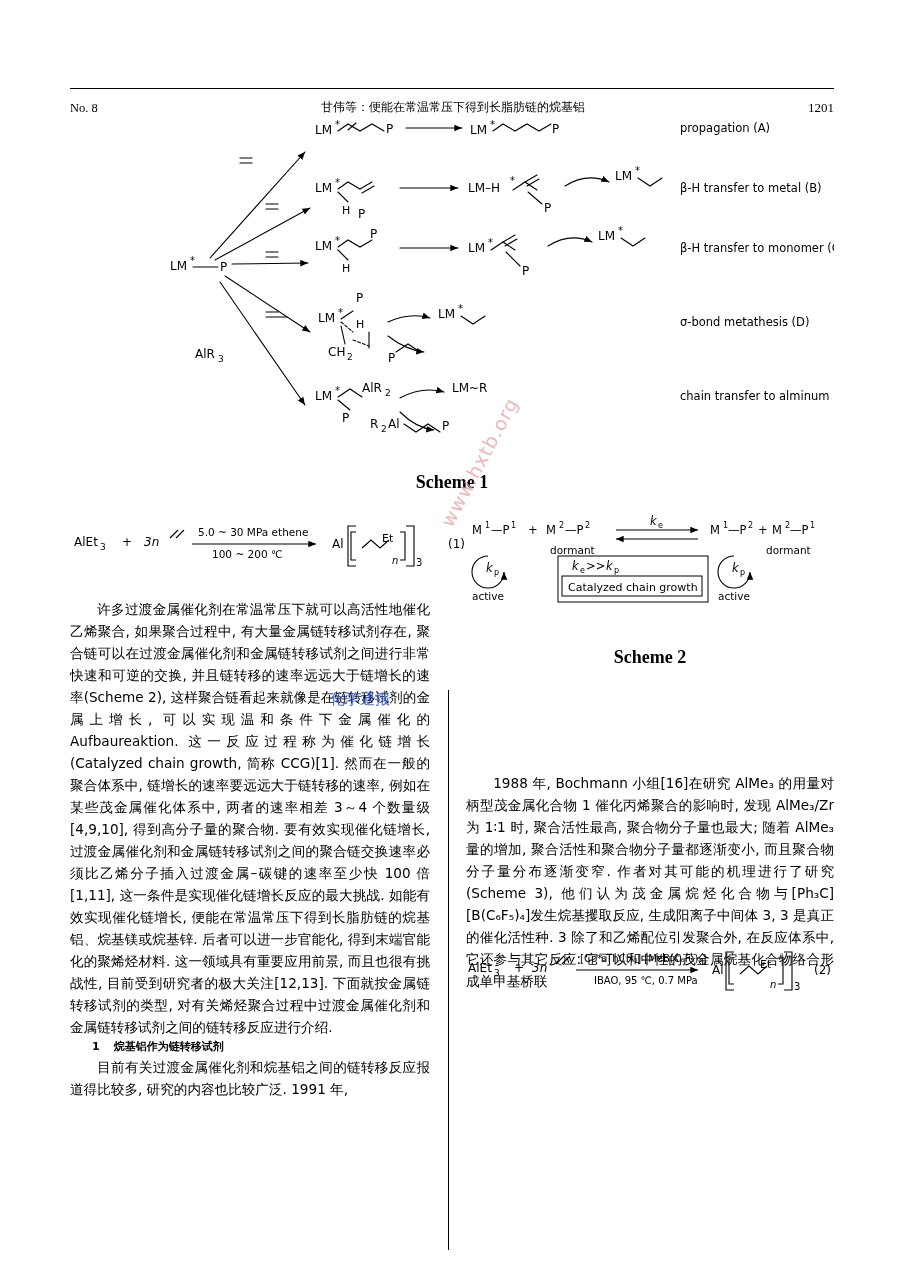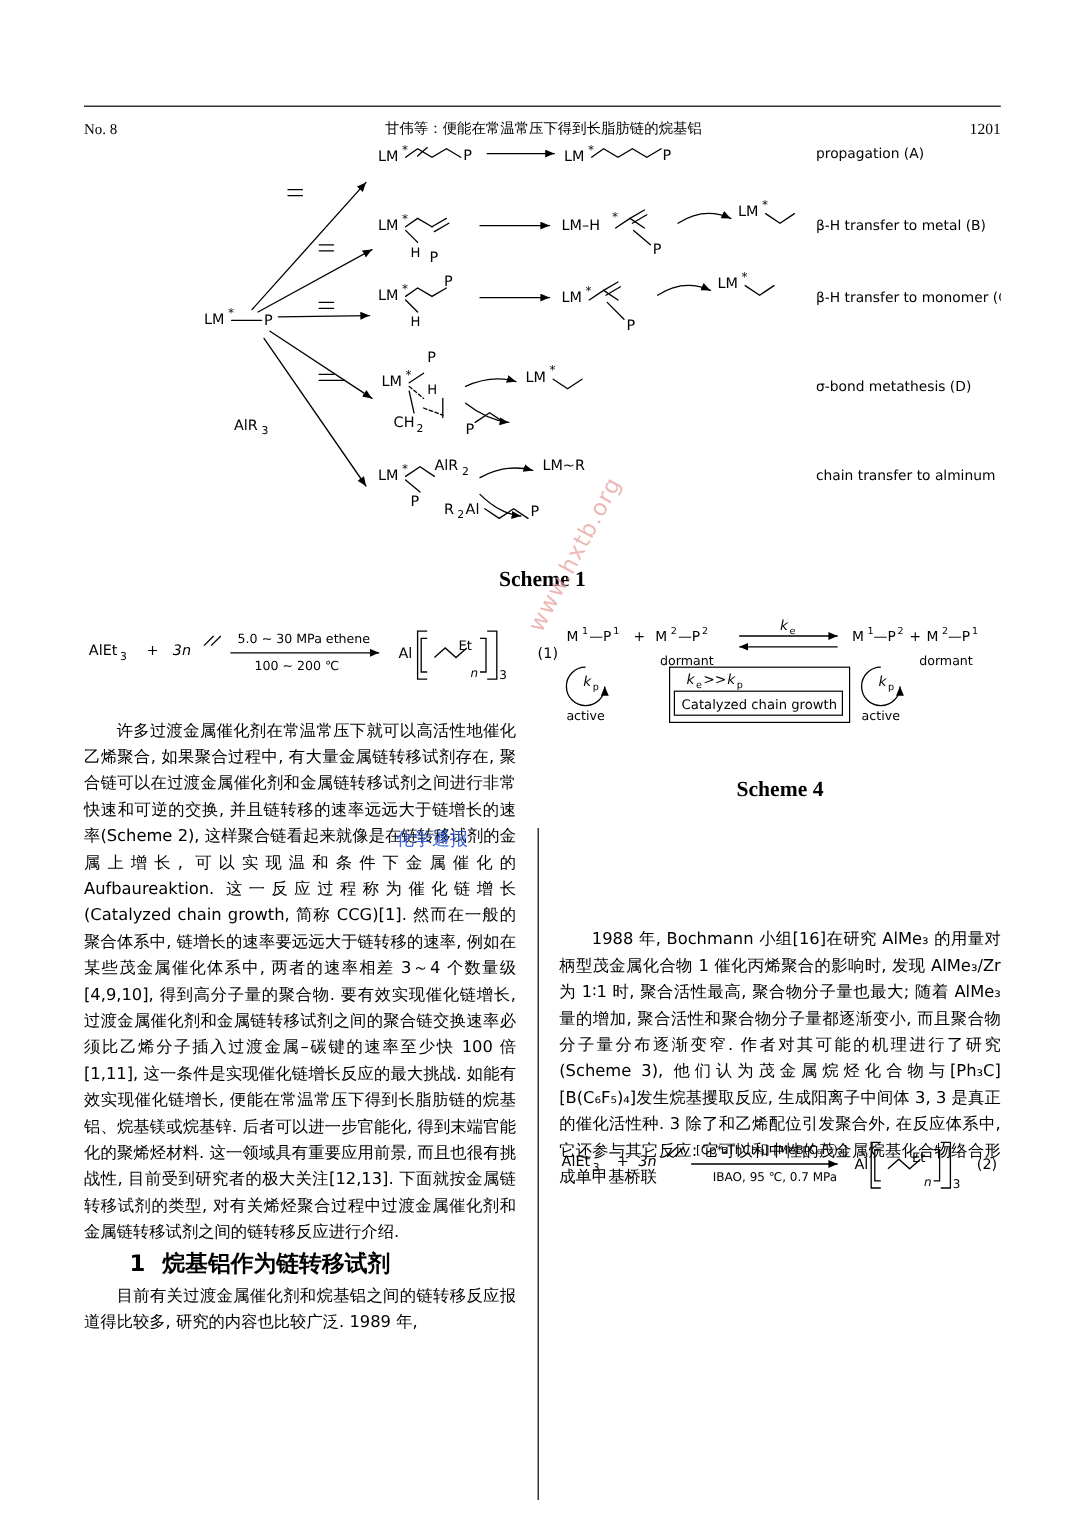--- a/index.html
+++ b/index.html
@@ -54,21 +54,21 @@
     font-size:13.6px;
     line-height:1.62;
     text-align:justify;
     font-family:"DejaVu Sans",sans-serif;
   }
   .col-left{left:70px;top:598px;width:360px;}
   .col-right{left:466px;top:690px;width:368px;}
   .col p{margin:0 0 0 0;text-indent:2em;}
   .col p.noind{text-indent:0;}
   .sec-title{
-    font-weight:bold;font-size:19px;margin-top:14px;margin-bottom:6px;
+    font-weight:bold;font-size:11px;margin-top:14px;margin-bottom:6px;
     font-family:"DejaVu Sans",sans-serif;text-indent:0;
   }
   .sec-title .num{margin-right:14px;}
   .vline{
     position:absolute;left:448px;top:690px;width:0;height:560px;
     border-left:1px solid #000;
   }
   
   .eq2{
     position:absolute;left:466px;top:940px;width:368px;height:62px;
@@ -328,31 +328,31 @@
         <rect x="96" y="64" width="140" height="20" fill="none" stroke="#000" stroke-width="1"></rect>
         <text x="102" y="79" font-size="11">Catalyzed chain growth</text>
         <rect x="92" y="44" width="150" height="46" fill="none" stroke="#000" stroke-width="1"></rect>
       </g>
       <defs>
         <marker id="ah3" markerWidth="8" markerHeight="8" refX="7" refY="3" orient="auto">
           <path d="M0,0 L7,3 L0,6 z" fill="#000"></path>
         </marker>
       </defs>
     </svg>
-    <div class="scheme-caption" id="scheme2-caption">Scheme 4</div>
+    <div class="scheme-caption" id="scheme2-caption">Scheme 2</div>
   </div>
 
   <div class="vline"></div>
 
   <div class="col col-left">
     <p>许多过渡金属催化剂在常温常压下就可以高活性地催化乙烯聚合, 如果聚合过程中, 有大量金属链转移试剂存在, 聚合链可以在过渡金属催化剂和金属链转移试剂之间进行非常快速和可逆的交换, 并且链转移的速率远远大于链增长的速率(Scheme 2), 这样聚合链看起来就像是在链转移试剂的金属上增长, 可以实现温和条件下金属催化的 Aufbaureaktion. 这一反应过程称为催化链增长(Catalyzed chain growth, 简称 CCG)[1]. 然而在一般的聚合体系中, 链增长的速率要远远大于链转移的速率, 例如在某些茂金属催化体系中, 两者的速率相差 3～4 个数量级[4,9,10], 得到高分子量的聚合物. 要有效实现催化链增长, 过渡金属催化剂和金属链转移试剂之间的聚合链交换速率必须比乙烯分子插入过渡金属–碳键的速率至少快 100 倍[1,11], 这一条件是实现催化链增长反应的最大挑战. 如能有效实现催化链增长, 便能在常温常压下得到长脂肪链的烷基铝、烷基镁或烷基锌. 后者可以进一步官能化, 得到末端官能化的聚烯烃材料. 这一领域具有重要应用前景, 而且也很有挑战性, 目前受到研究者的极大关注[12,13]. 下面就按金属链转移试剂的类型, 对有关烯烃聚合过程中过渡金属催化剂和金属链转移试剂之间的链转移反应进行介绍.</p>
     <p class="sec-title">
       <span class="num">1</span><span>烷基铝作为链转移试剂</span>
     </p>
-    <p>目前有关过渡金属催化剂和烷基铝之间的链转移反应报道得比较多, 研究的内容也比较广泛. 1989 年,</p>
+    <p>目前有关过渡金属催化剂和烷基铝之间的链转移反应报道得比较多, 研究的内容也比较广泛. 1991 年,</p>
   </div>
 
   <div class="col col-right">
     <div style="height:82px"></div>
     <p>1988 年, Bochmann 小组[16]在研究 AlMe₃ 的用量对柄型茂金属化合物 1 催化丙烯聚合的影响时, 发现 AlMe₃/Zr 为 1∶1 时, 聚合活性最高, 聚合物分子量也最大; 随着 AlMe₃ 量的增加, 聚合活性和聚合物分子量都逐渐变小, 而且聚合物分子量分布逐渐变窄. 作者对其可能的机理进行了研究(Scheme 3), 他们认为茂金属烷烃化合物与[Ph₃C][B(C₆F₅)₄]发生烷基攫取反应, 生成阳离子中间体 3, 3 是真正的催化活性种. 3 除了和乙烯配位引发聚合外, 在反应体系中, 它还参与其它反应: 它可以和中性的茂金属烷基化合物络合形成单甲基桥联</p>
   </div>
 
   <div class="eq2">
     <svg width="368" height="62" viewBox="0 0 368 62">
       <g font-family="DejaVu Sans" font-size="12" fill="#000">

